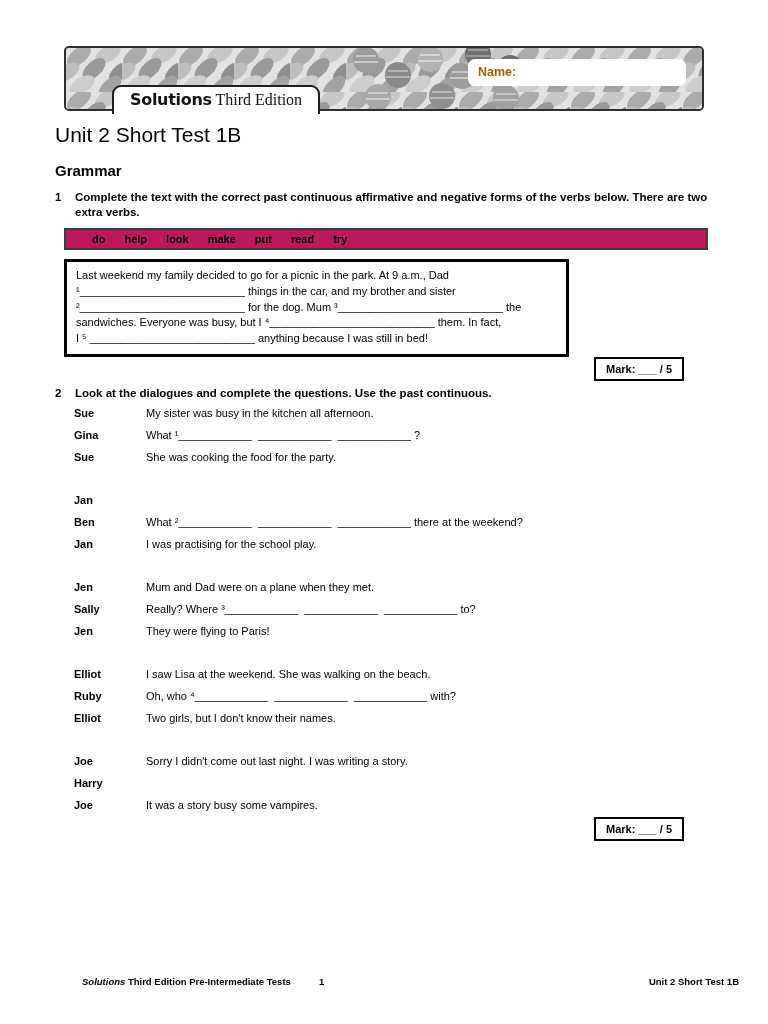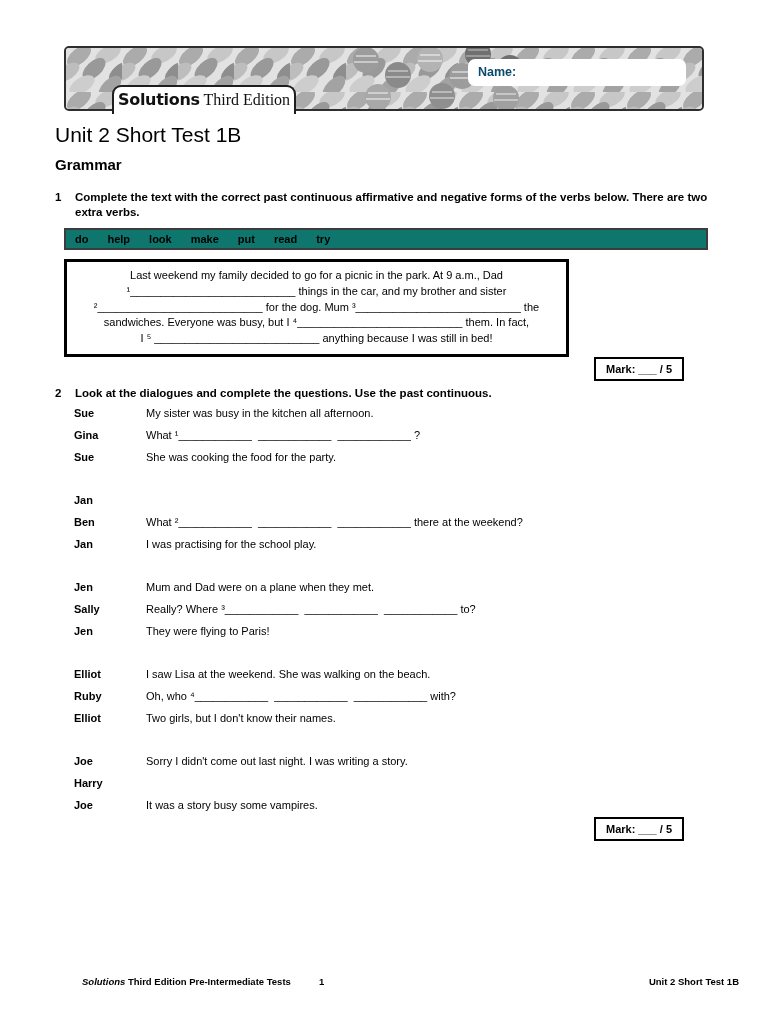--- a/index.html
+++ b/index.html
@@ -13,55 +13,55 @@
   .banner{
     position:absolute;left:64px;top:46px;width:640px;height:65px;
     box-sizing:border-box;border:2px solid #2e2e2e;border-radius:5px;
     background:#e2e2e2;overflow:hidden;
   }
   .banner svg{display:block;}
   .name-box{
     position:absolute;left:468px;top:59px;width:218px;height:27px;
     box-sizing:border-box;background:#ffffff;border-radius:7px;
     line-height:27px;padding-left:10px;font-weight:bold;font-size:12.5px;
-    color:#0c4a6e;z-index:3;
+    color:#a16207;z-index:3;
   }
   .logo-tab{
     position:absolute;left:112px;top:85px;height:29px;z-index:3;
     background:#ffffff;border:2px solid #1e1e1e;border-bottom:none;
-    border-radius:9px 9px 0 0;padding:0 4px;line-height:26px;
+    border-radius:9px 9px 0 0;padding:0 16px;line-height:26px;
     font-size:16px;white-space:nowrap;box-sizing:border-box;
   }
   .logo-bold{font-weight:bold;font-family:"DejaVu Sans",sans-serif;letter-spacing:-0.3px;}
   .logo-serif{font-family:"Liberation Serif","DejaVu Serif",serif;}
 
   
   .page-title{position:absolute;left:55px;top:123px;font-size:21px;font-weight:400;color:#000;}
-  .section-heading{position:absolute;left:55px;top:156px;font-size:15px;font-weight:bold;color:#000;text-align:center;}
+  .section-heading{position:absolute;left:55px;top:162px;font-size:15px;font-weight:bold;color:#000;text-align:center;}
 
   .ex-instruction{
     position:absolute;left:55px;width:658px;display:flex;
     font-weight:bold;font-size:11.5px;line-height:15px;color:#000;
   }
   .ex-instruction .num{width:20px;flex:0 0 20px;}
   #ex1-instruction{top:190px;}
   #ex2-instruction{top:386px;}
 
   
   .verb-box{
     position:absolute;left:64px;top:228px;width:644px;height:22px;
-    box-sizing:border-box;border:2px solid #3c3c3c;background:#0f766e;
-    display:flex;align-items:center;gap:19px;padding:0 9px;
+    box-sizing:border-box;border:2px solid #3c3c3c;background:#be185d;
+    display:flex;align-items:center;gap:19px;padding:0 26px;
     font-weight:bold;font-size:11px;color:#000;
   }
   .passage-box{
     position:absolute;left:64px;top:259px;width:505px;
     box-sizing:border-box;border:3px solid #000;background:#fff;
     padding:6px 9px 7px 9px;font-size:11px;line-height:15.8px;
-    white-space:pre-line;color:#000;text-align:center;
+    white-space:pre-line;color:#000;
   }
 
   .mark-box{
     position:absolute;left:594px;width:90px;height:24px;box-sizing:border-box;
     border:2px solid #000;display:flex;align-items:center;justify-content:center;
     font-weight:bold;font-size:11px;color:#000;background:#fff;
   }
   #mark1{top:357px;}
   #mark2{top:817px;}
 

